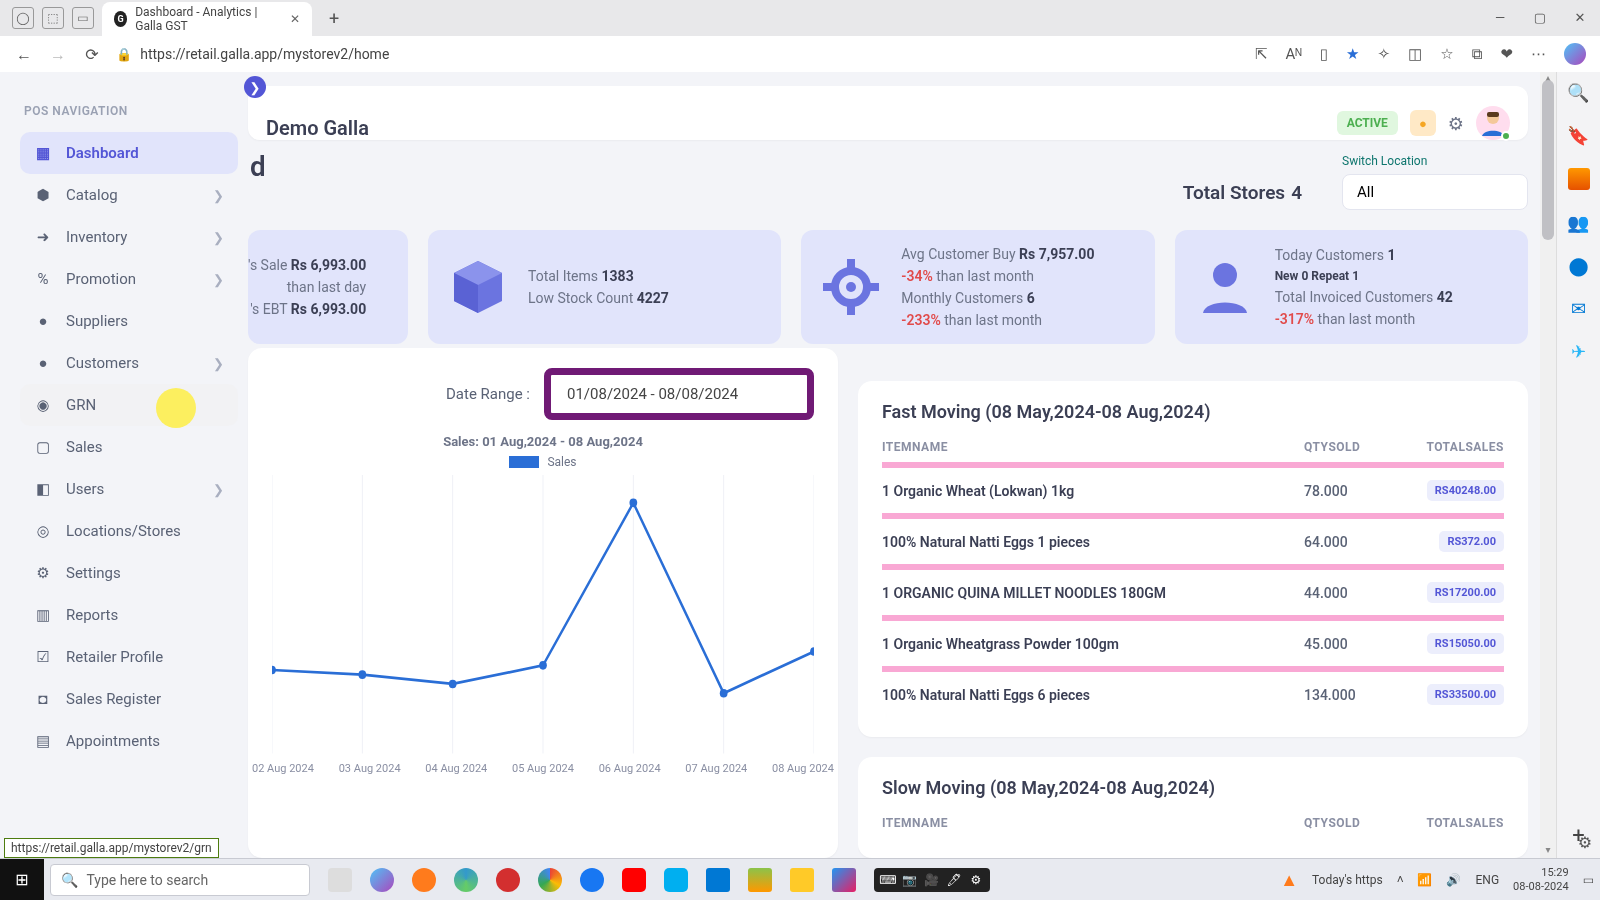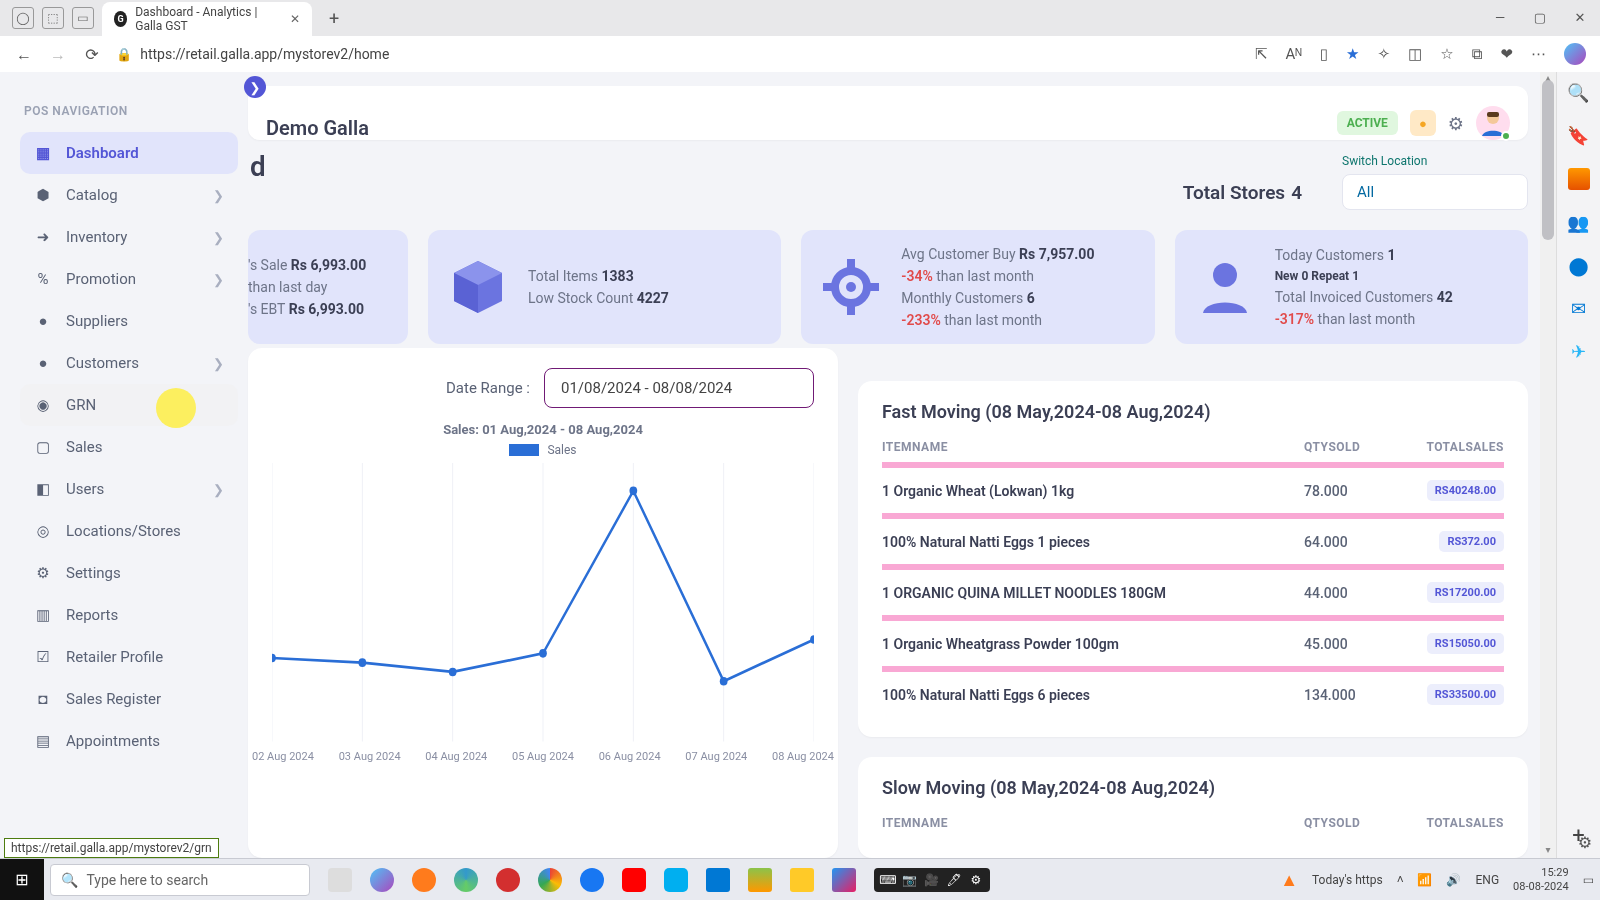--- a/index.html
+++ b/index.html
@@ -59,40 +59,40 @@
 .gear { color:#6d7488; font-size:18px; }
 .avatar { width:34px; height:34px; border-radius:50%; background:#fde; position:relative; overflow:visible; }
 .avatar svg { width:34px; height:34px; }
 .avatar .dot { position:absolute; right:-1px; bottom:-1px; width:10px; height:10px; background:#4caf50; border:2px solid #fff; border-radius:50%; }
 
 
 .page-title-frag { position:absolute; left:246px; top:78px; width:14px; height:40px; overflow:hidden; color:#3b3f54; font-weight:600; font-size:28px; }
 .top-meta { position:absolute; left:244px; right:28px; top:82px; display:flex; justify-content:flex-end; align-items:center; gap:40px; }
 .switch-loc { display:flex; flex-direction:column; gap:6px; }
 .switch-loc label { color:#0f766e; font-size:12px; }
-.switch-loc .sel { background:#fff; border:1px solid #e3e5ef; border-radius:8px; padding:8px 14px; width:186px; font-size:15px; color:#0369a1; }
+.switch-loc .sel { background:#fff; border:1px solid #e3e5ef; border-radius:8px; padding:8px 14px; width:186px; font-size:15px; color:#000000; }
 .total-stores { color:#3b3f54; font-weight:600; font-size:19px; display:flex; gap:6px; align-items:baseline; margin-top:20px; }
 
 
 .stats-row { position:absolute; left:244px; right:28px; top:158px; display:flex; gap:20px; }
 .stat-card { background:#e1e4fb; border-radius:12px; padding:16px 18px; display:flex; align-items:center; gap:18px; flex:1; }
-.stat-card.first { flex:0 0 160px; overflow:hidden; padding-left:0; }
+.stat-card.first { flex:0 0 160px; overflow:hidden; padding-left:0;text-align:right; }
 .stat-icon { width:64px; height:64px; flex-shrink:0; }
 .stat-lines { display:flex; flex-direction:column; gap:6px; font-size:14px; color:#5a6275; }
 .stat-lines b { color:#3b3f54; font-weight:700; }
 .stat-lines .neg { color:#e14b4b; font-weight:600; }
 .stat-lines .lbl { color:#6d7488; }
 
 
 .main-row { position:absolute; left:244px; right:28px; top:276px; bottom:0; display:flex; gap:20px; }
 .panel { background:#fff; border-radius:14px; padding:20px 24px; box-shadow:0 1px 2px rgba(0,0,0,.04); }
 .chart-panel { flex:0 0 590px; display:flex; flex-direction:column; overflow:hidden; }
 .chart-head { display:flex; justify-content:flex-end; align-items:center; gap:14px; margin-bottom:14px; }
 .chart-head label { color:#5a6275; font-size:15px; }
-.date-input { border:1px solid #701a75; border-radius:8px; padding:10px 16px; font-size:15px; color:#444; width:270px; }
+.date-input { border:7px solid #701a75; border-radius:8px; padding:10px 16px; font-size:15px; color:#444; width:270px; }
 .chart-title { text-align:center; font-size:13px; font-weight:700; color:#6d7488; margin-bottom:6px; }
 .legend { display:flex; justify-content:center; align-items:center; gap:8px; font-size:12px; color:#6d7488; margin-bottom:6px; }
 .legend .swatch { width:30px; height:12px; background:#2a6ed6; }
 .chart-area { height:300px; position:relative; }
 .xaxis { position:absolute; bottom:0; left:-20px; right:-20px; display:flex; justify-content:space-between; font-size:11px; color:#8a8fa3; }
 
 .side-panels { flex:1; display:flex; flex-direction:column; gap:20px; overflow:hidden;justify-content:flex-end; }
 .tbl-panel h3 { font-size:18px; font-weight:600; color:#3b3f54; margin-bottom:18px; }
 .tbl-head { display:flex; font-size:12px; font-weight:700; letter-spacing:.5px; color:#8a8fa3; padding-bottom:8px; }
 .tbl-head .c1,.tbl-row .c1 { flex:1; }

